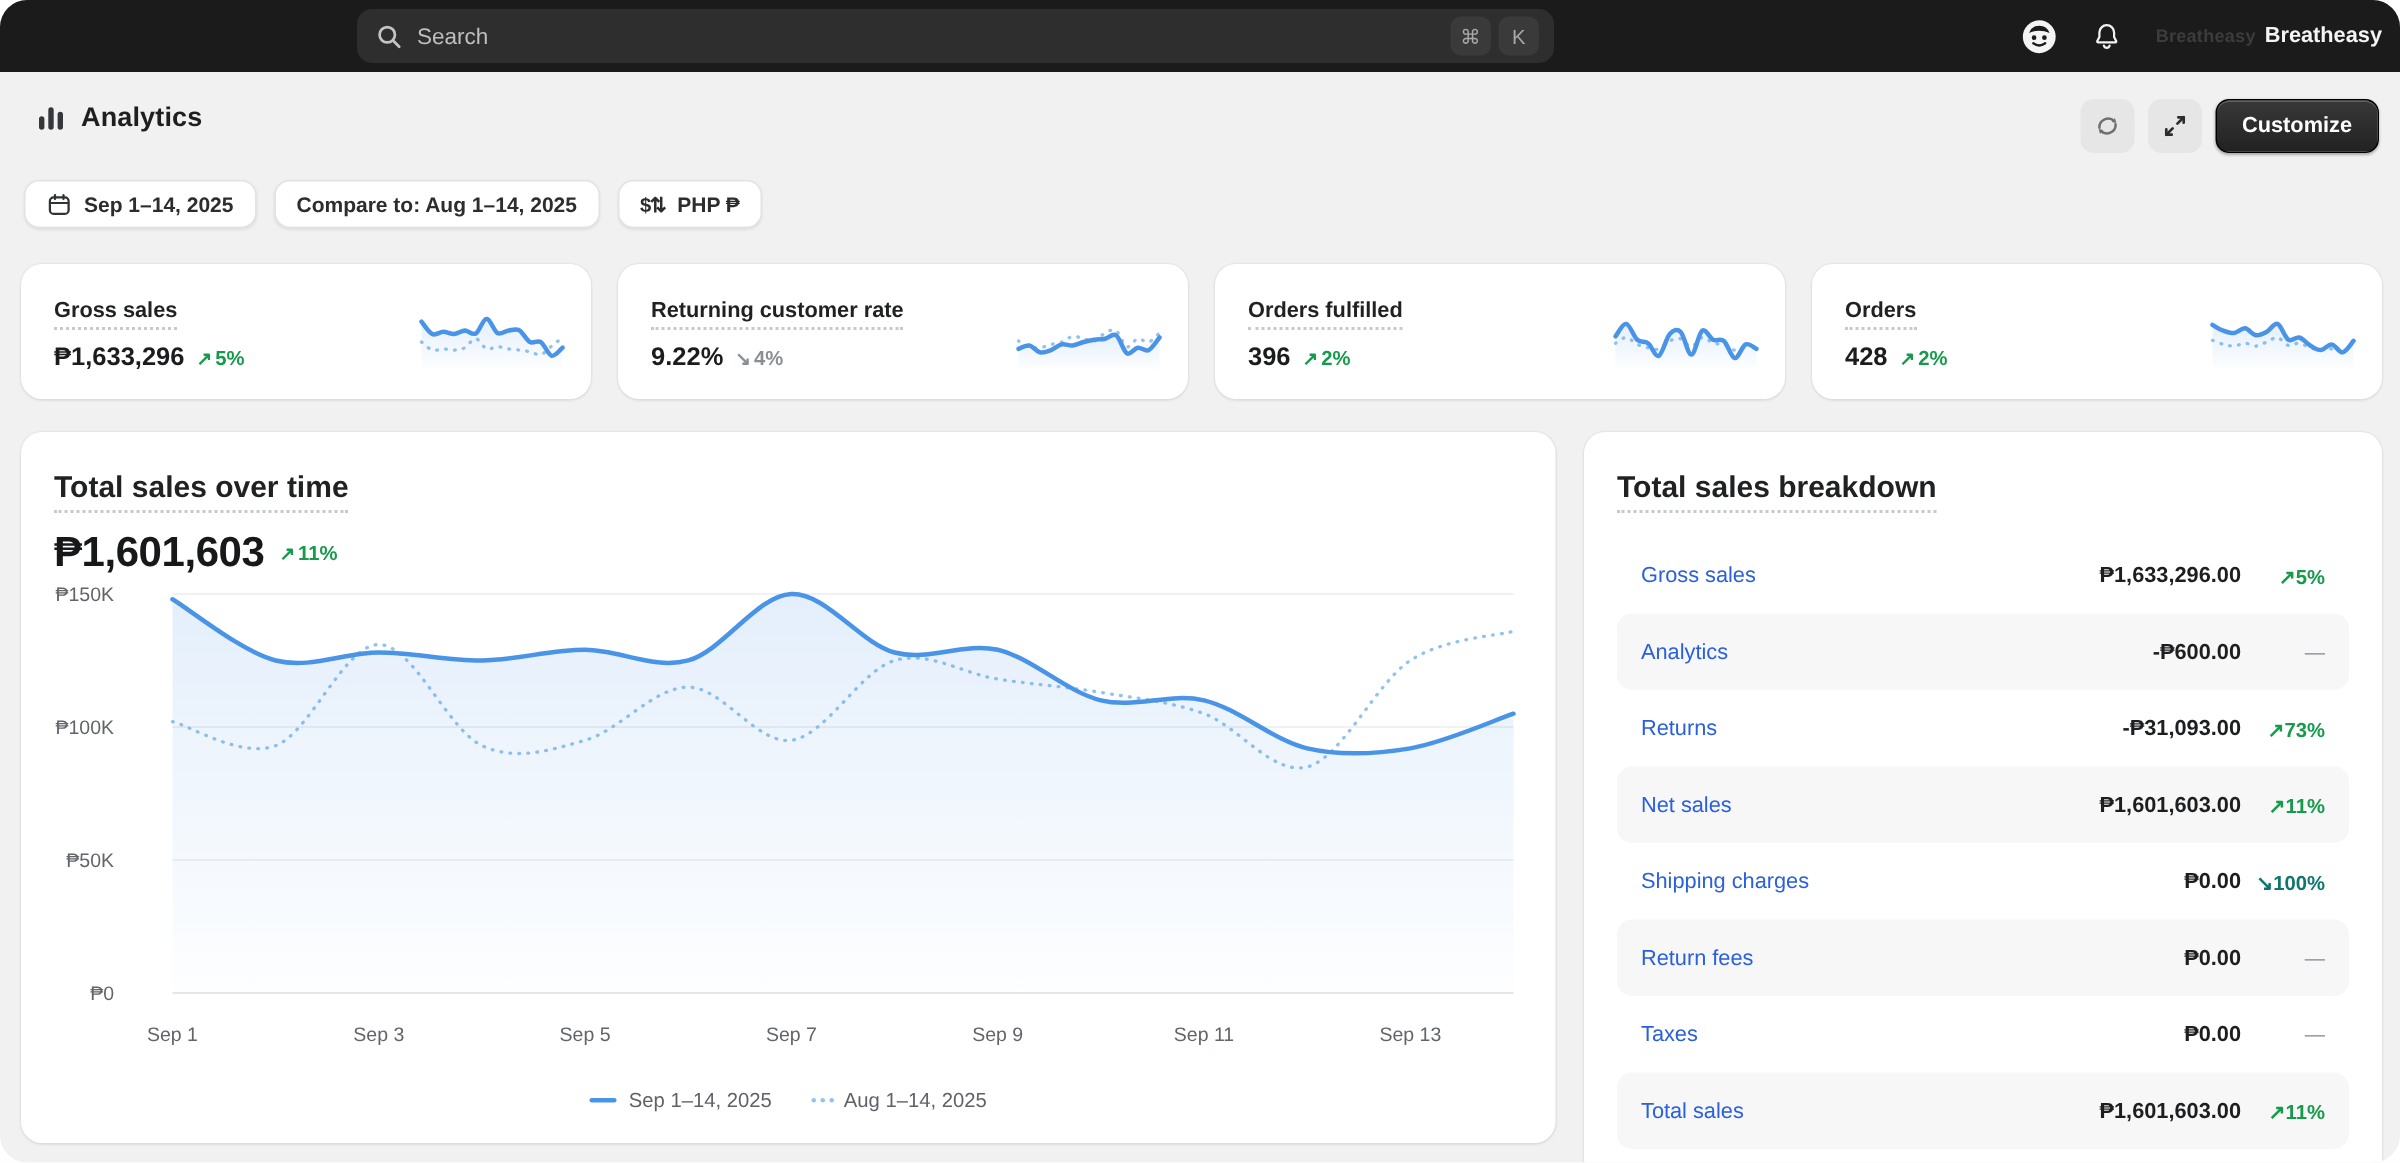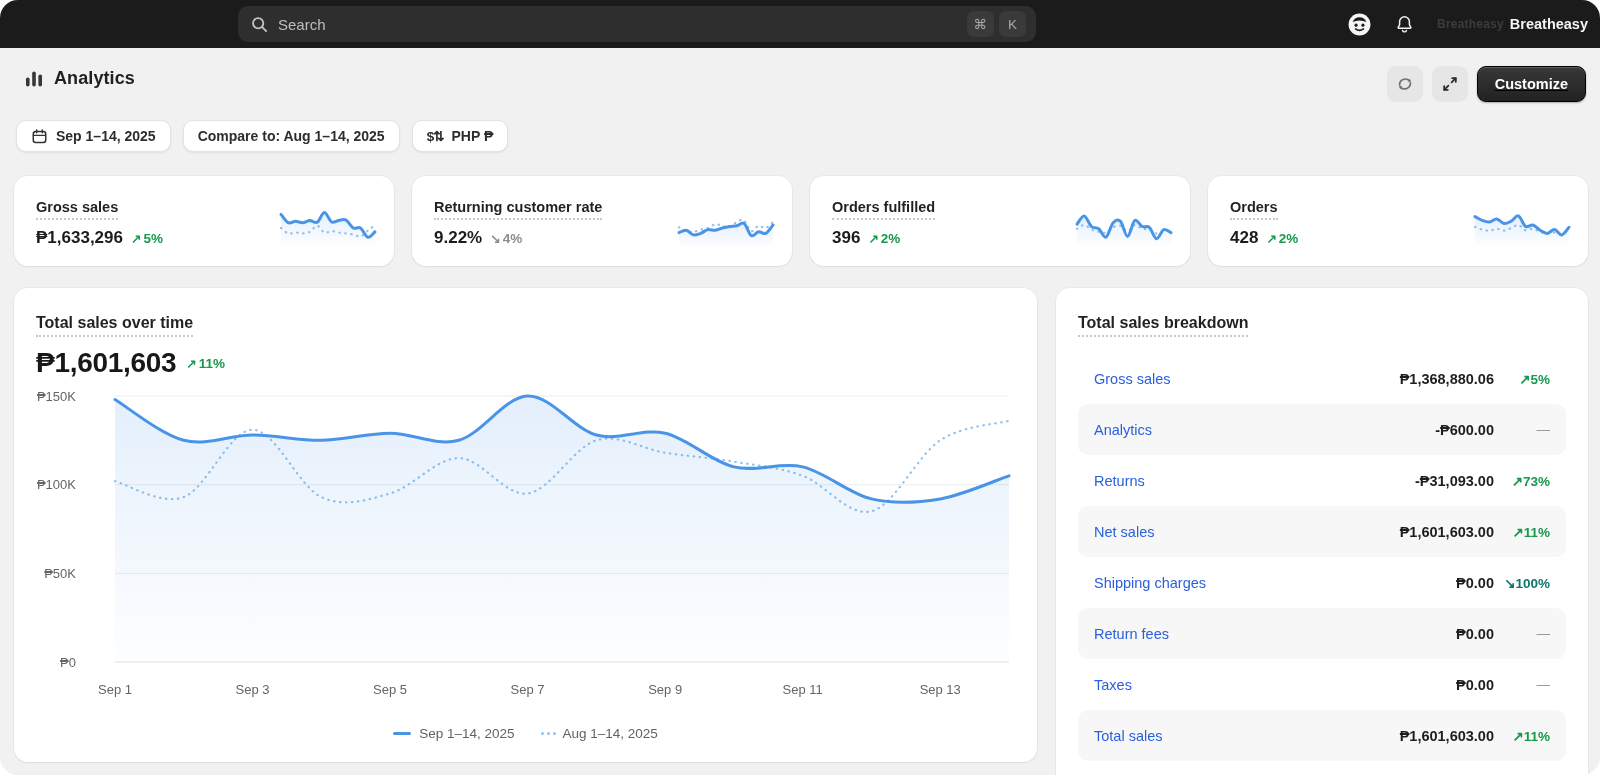--- a/index.html
+++ b/index.html
@@ -23,21 +23,21 @@
     color:#a6a8aa; font-size:13.5px; display:flex; align-items:center; justify-content:center;
   }
   .topbar-right{ position:absolute; right:12px; top:0; height:48px; display:flex; align-items:center; gap:22px; }
   .icon-btn-dark{ background:none; border:none; cursor:pointer; display:flex; align-items:center; }
   .store{ display:flex; align-items:center; gap:6px; cursor:pointer; }
   .store-logo{ color:#3c3c3c; font-size:12px; font-weight:bold; letter-spacing:.2px; }
   .store-name{ color:#f4f4f4; font-size:14.5px; font-weight:bold; }
   
   .page-header{ position:absolute; left:24px; top:68px; display:flex; align-items:center; gap:10px; }
   .page-title{ font-size:18px; font-weight:bold; color:#1d1f21; letter-spacing:.1px; }
-  .header-actions{ position:absolute; right:14px; top:66px; display:flex; align-items:center; gap:9px;text-decoration:underline; }
+  .header-actions{ position:absolute; right:14px; top:66px; display:flex; align-items:center; gap:9px; }
   .icon-btn{
     width:36px; height:36px; border:none; border-radius:9px; background:#e6e6e6;
     display:flex; align-items:center; justify-content:center; cursor:pointer;
   }
   .customize-btn{
     height:36px; padding:0 17px; border-radius:9px; border:1px solid #000;
     background:linear-gradient(#383838,#222); color:#fff; font-size:14.5px; font-weight:bold;
     box-shadow:inset 0 1px 0 rgba(255,255,255,.2), 0 1px 2px rgba(0,0,0,.3); cursor:pointer;
   }
   
@@ -65,21 +65,21 @@
   .chg.down{ color:var(--neutral,#8a8f94); }
   .chg .arr{ margin-right:2px; font-size:12.5px; }
   .spark{ position:absolute; right:16px; top:26px; }
   
   .chart-card{
     position:absolute; left:14px; top:288px; width:1023px; height:474px;
     background:var(--card-bg,#fff); border-radius:14px;
     box-shadow:0 1px 2px rgba(0,0,0,.06), 0 0 0 1px rgba(0,0,0,.03);
   }
   .card-title{
-    display:inline-block; margin:26px 0 0 22px; font-size:16px; font-weight:bold; color:#1f2123;
+    display:inline-block; margin:26px 0 0 22px; font-size:20px; font-weight:bold; color:#1f2123;
     border-bottom:2px dotted #c8c9cb; padding-bottom:3px; cursor:pointer; text-decoration:none;
   }
   .big-value-row{ margin:10px 0 0 22px; display:flex; align-items:center; gap:10px; }
   .big-value{ font-size:28px; font-weight:bold; color:#17181a; letter-spacing:-.3px; }
   .main-chart{ position:absolute; left:0; top:90px; }
   .legend{ position:absolute; left:0; top:438px; width:100%; display:flex; justify-content:center; gap:26px; }
   .legend-item{ display:flex; align-items:center; gap:8px; font-size:13.5px; color:#5f6368; }
   .lg-solid{ width:18px; height:3px; border-radius:2px; background:var(--chart-line,#4a94e8); }
   .lg-dot{ width:3px; height:3px; border-radius:50%; background:var(--chart-compare,#8fc0ee);
            box-shadow:6px 0 var(--chart-compare,#8fc0ee), 12px 0 var(--chart-compare,#8fc0ee); margin-right:11px; }
@@ -301,21 +301,21 @@
           <span>Aug 1–14, 2025</span>
         </div>
       </div>
   </section>
 
   <section class="breakdown-card">
     <a class="card-title" style="margin:0">Total sales breakdown</a>
     <div class="bd-rows" id="breakdownRows">
         <div class="bd-row">
           <a class="bd-label">Gross sales</a>
-          <span class="bd-value">₱1,368,880.06</span>
+          <span class="bd-value">₱1,633,296.00</span>
           <span class="bd-pct up"><span class="arr">↗</span>5%</span>
         </div>
         <div class="bd-row shaded">
           <a class="bd-label">Analytics</a>
           <span class="bd-value">-₱600.00</span>
           <span class="bd-pct none">—</span>
         </div>
         <div class="bd-row">
           <a class="bd-label">Returns</a>
           <span class="bd-value">-₱31,093.00</span>

